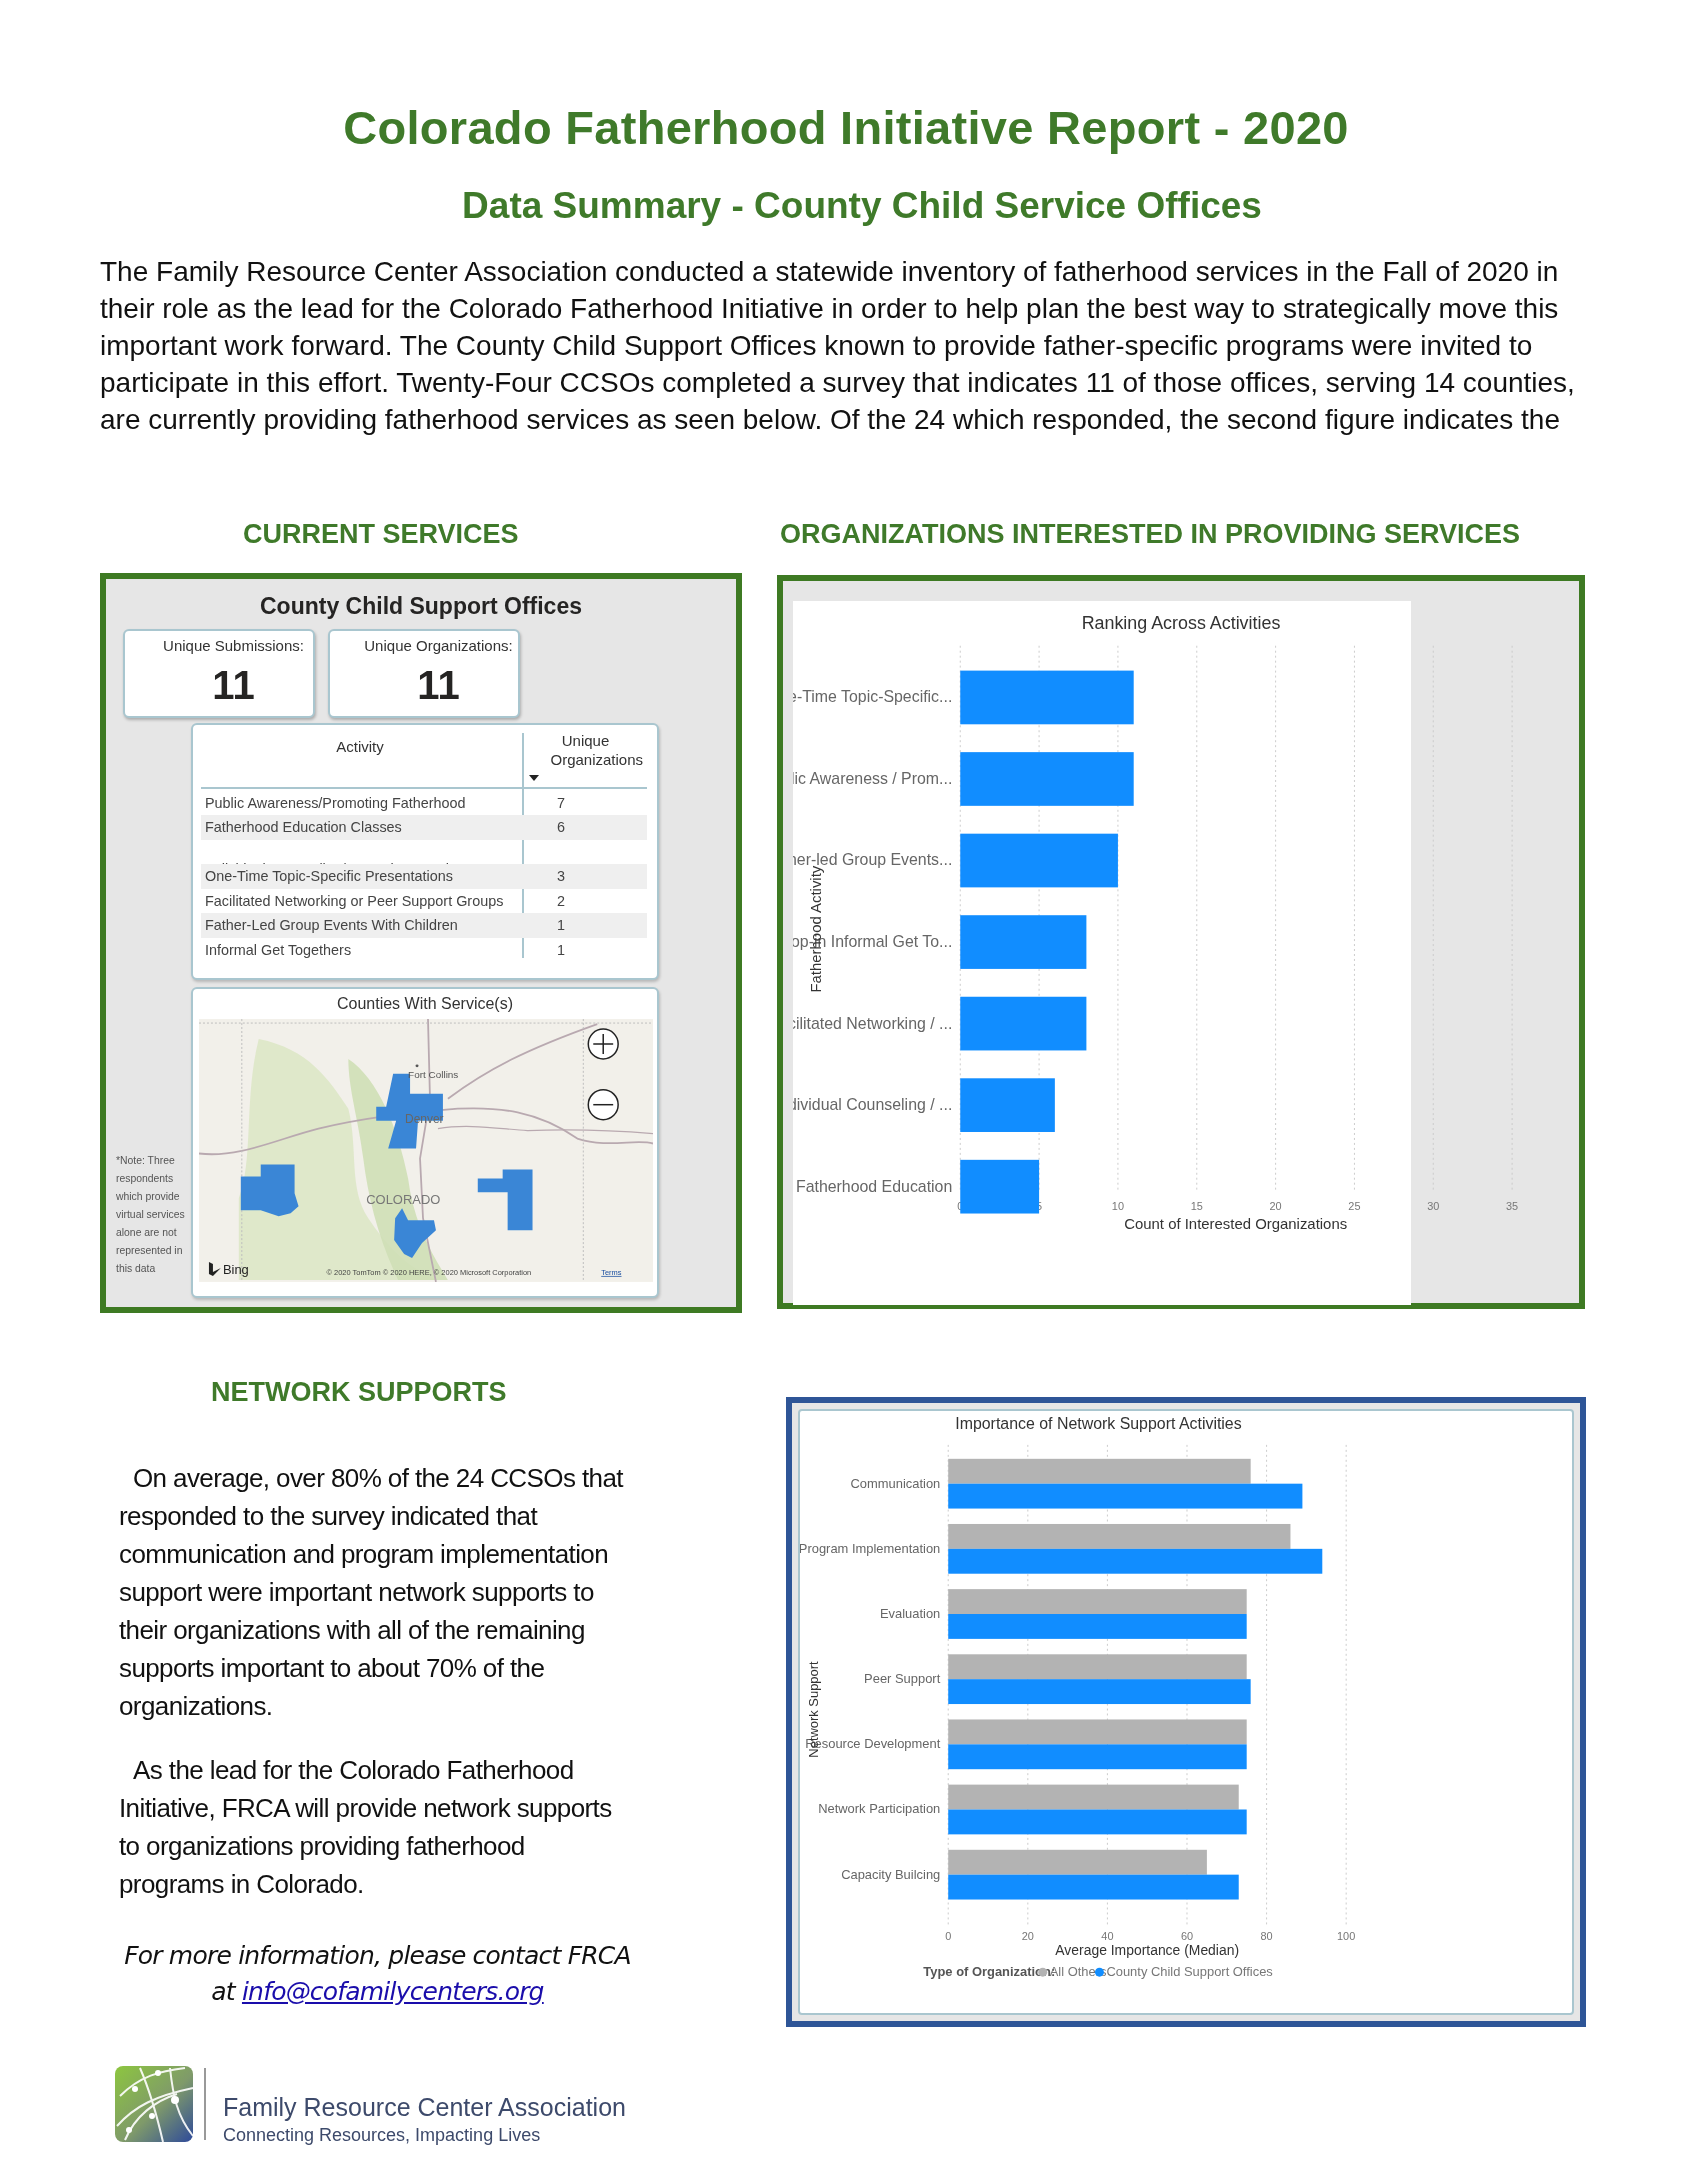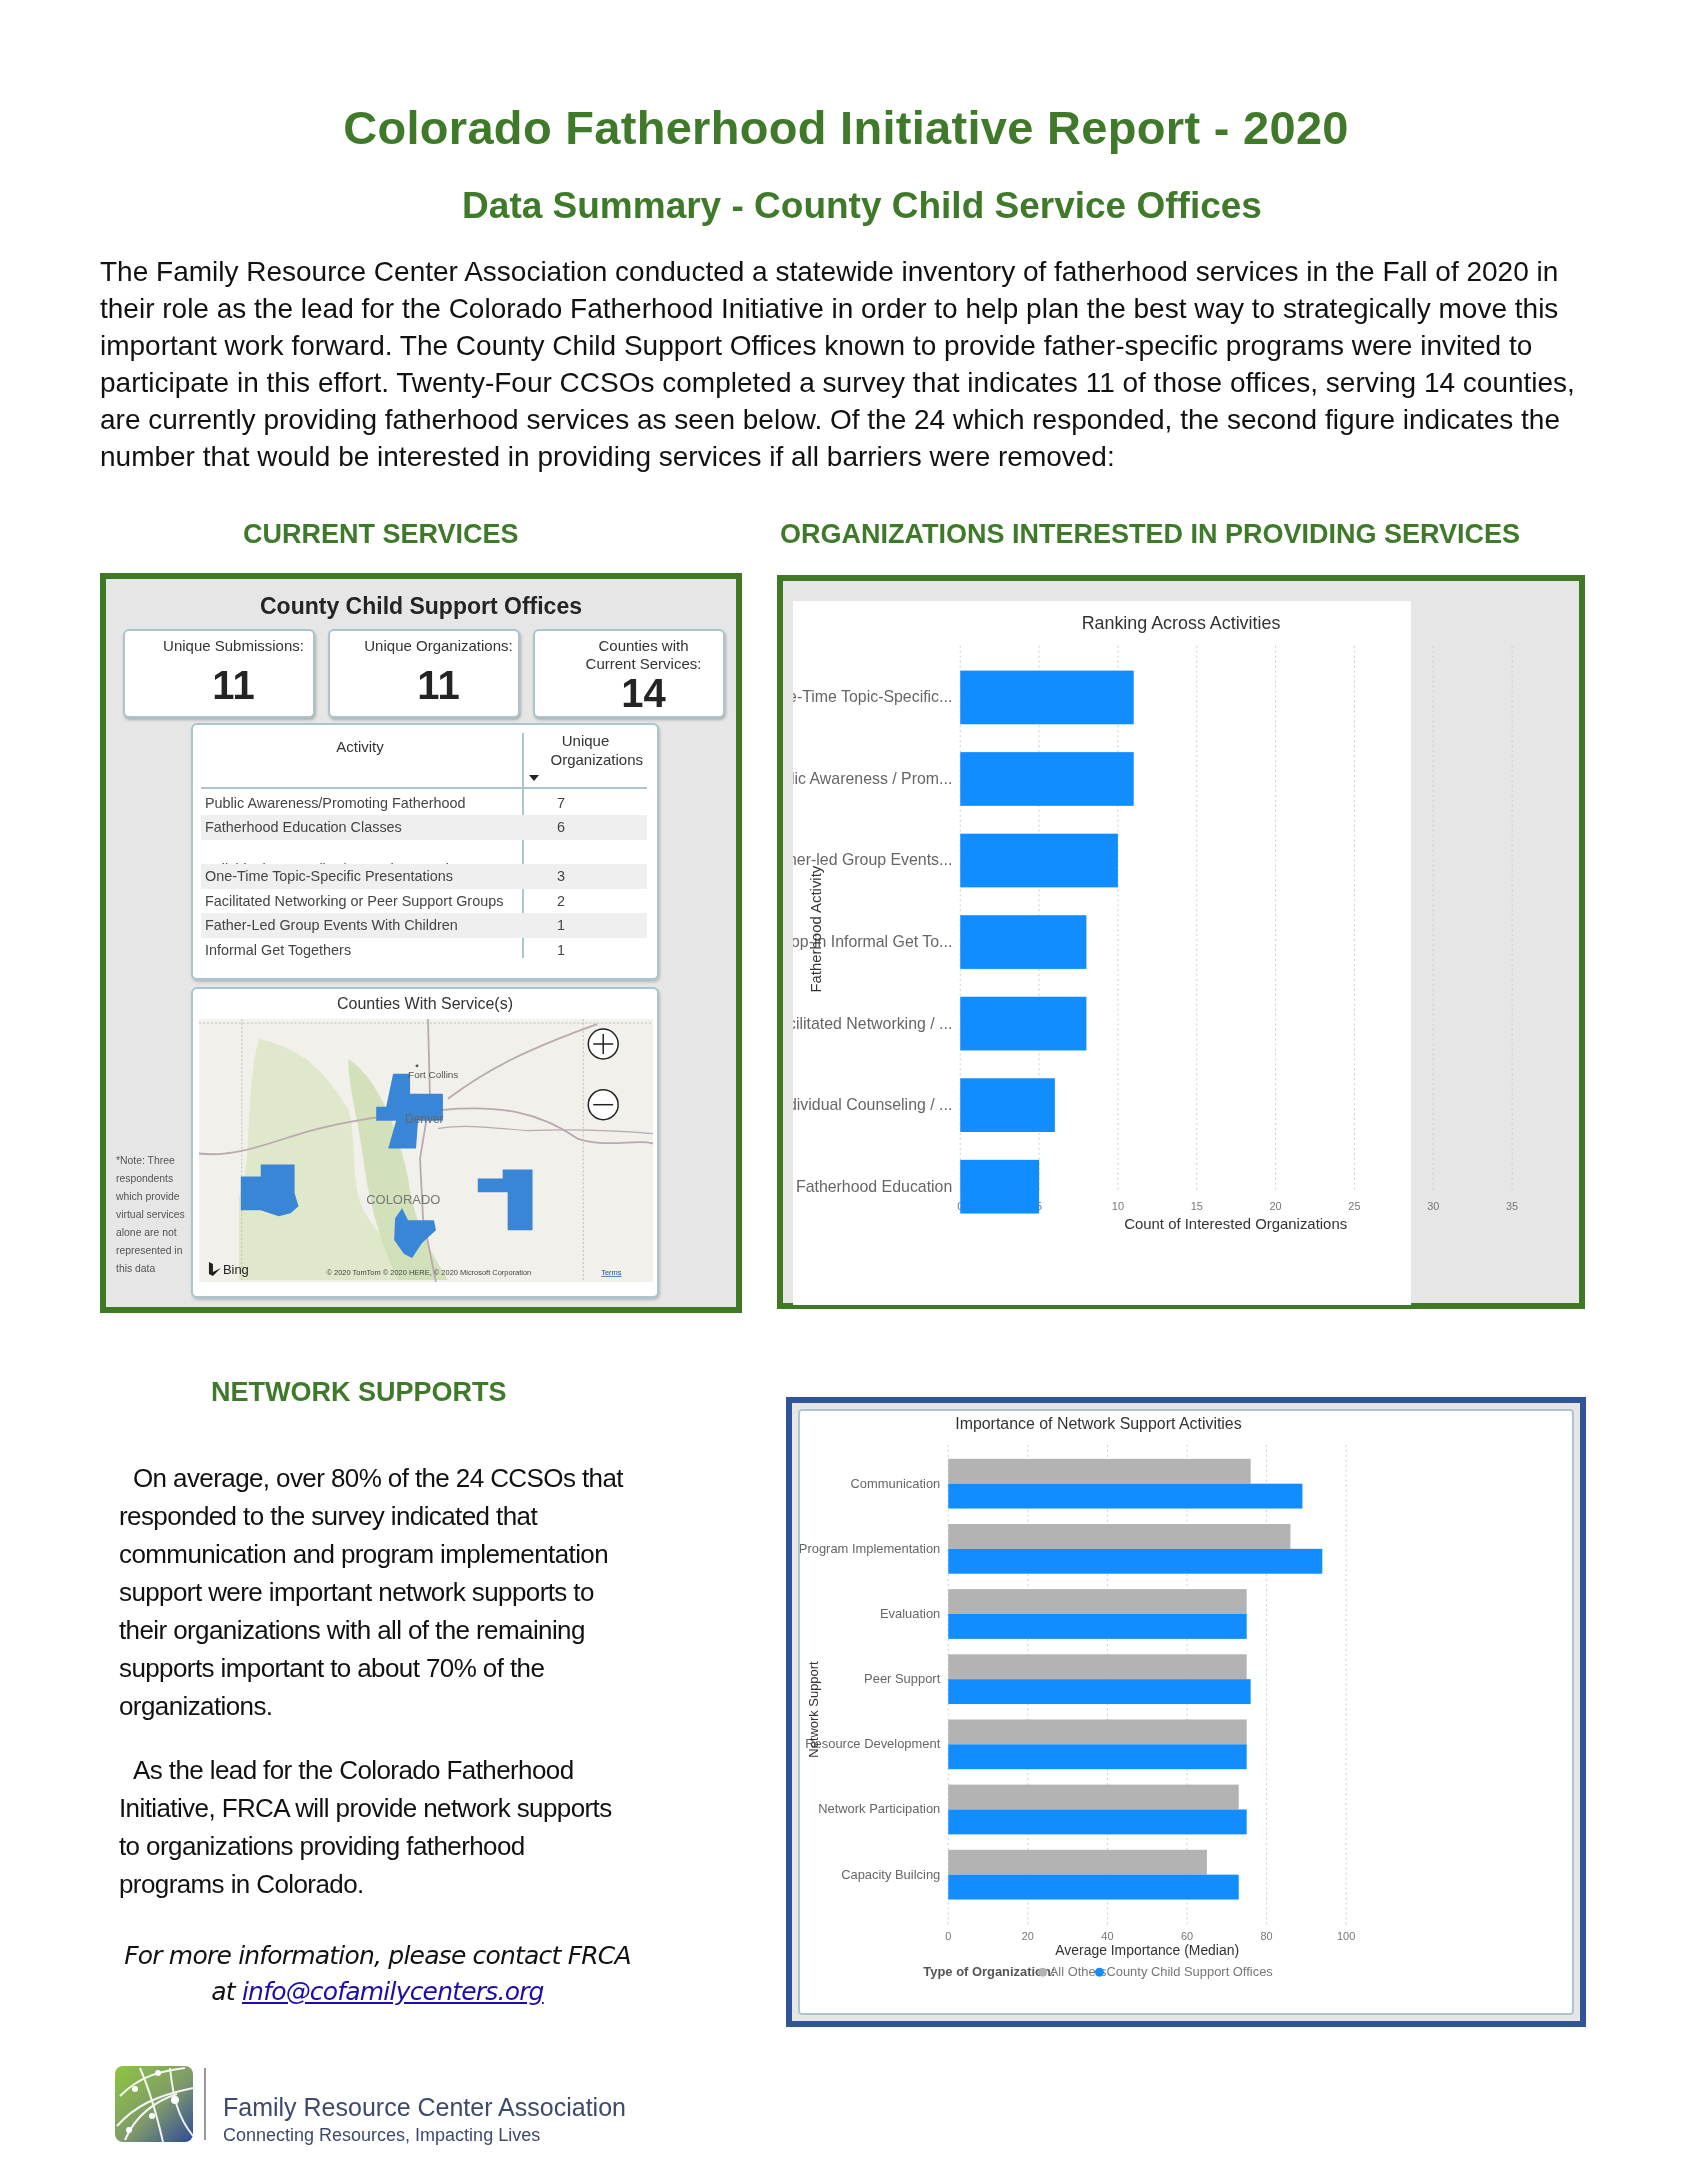--- a/index.html
+++ b/index.html
@@ -41,40 +41,35 @@
 
 <div class="abs title">Colorado Fatherhood Initiative Report - 2020</div>
 <div class="abs subtitle">Data Summary - County Child Service Offices</div>
 
 <div class="abs intro">
   <div>The Family Resource Center Association conducted a statewide inventory of fatherhood services in the Fall of 2020 in</div>
   <div>their role as the lead for the Colorado Fatherhood Initiative in order to help plan the best way to strategically move this</div>
   <div>important work forward.  The County Child Support Offices known to provide father-specific programs were invited to</div>
   <div>participate in this effort.  Twenty-Four CCSOs completed a survey that indicates 11 of those offices, serving 14 counties,</div>
   <div>are currently providing fatherhood services as seen below. Of the 24 which responded, the second figure indicates the</div>
-  <div>number that would be interested in providing services if all barriers were removed:</div>
 </div>
 
 <div class="abs sec-head" style="left:243px;top:519px;">CURRENT SERVICES</div>
 <div class="abs sec-head" style="left:780px;top:519px;">ORGANIZATIONS INTERESTED IN PROVIDING SERVICES</div>
 
 <div class="abs panel-green" id="cur-panel">
   <div class="abs cur-title">County Child Support Offices</div>
 
   <div class="abs card" style="left:17px;top:50px;width:192px;height:89px;">
     <div class="card-label">Unique Submissions:</div>
     <div class="card-val" style="margin-top:8px;">11</div>
   </div>
   <div class="abs card" style="left:222px;top:50px;width:192px;height:89px;">
     <div class="card-label">Unique Organizations:</div>
     <div class="card-val" style="margin-top:8px;">11</div>
-  </div>
-  <div class="abs card" style="left:427px;top:50px;width:192px;height:89px;">
-    <div class="card-label" style="padding:0 12px;">Counties with Current Services:</div>
-    <div class="card-val" style="margin-top:-2px;">14</div>
   </div>
 
   <div class="abs tbl-box" style="left:85px;top:144px;width:468px;height:257px;">
     <div class="tbl-head" style="left:8px;width:318px;top:12px;">Activity</div>
     <div class="tbl-head" style="left:330px;width:125px;top:6px;">
       <div style="width:70px;margin:0 auto;">Unique Organizations</div>
     </div>
     <div class="abs" style="left:336px;top:50px;width:0;height:0;border-left:5px solid transparent;border-right:5px solid transparent;border-top:6px solid #222;"></div>
     <div class="abs" style="left:8px;top:62px;width:446px;height:2px;background:#a9c6cf;"></div>
     <div class="abs" style="left:329px;top:8px;width:1.5px;height:225px;background:#a9c6cf;"></div>

